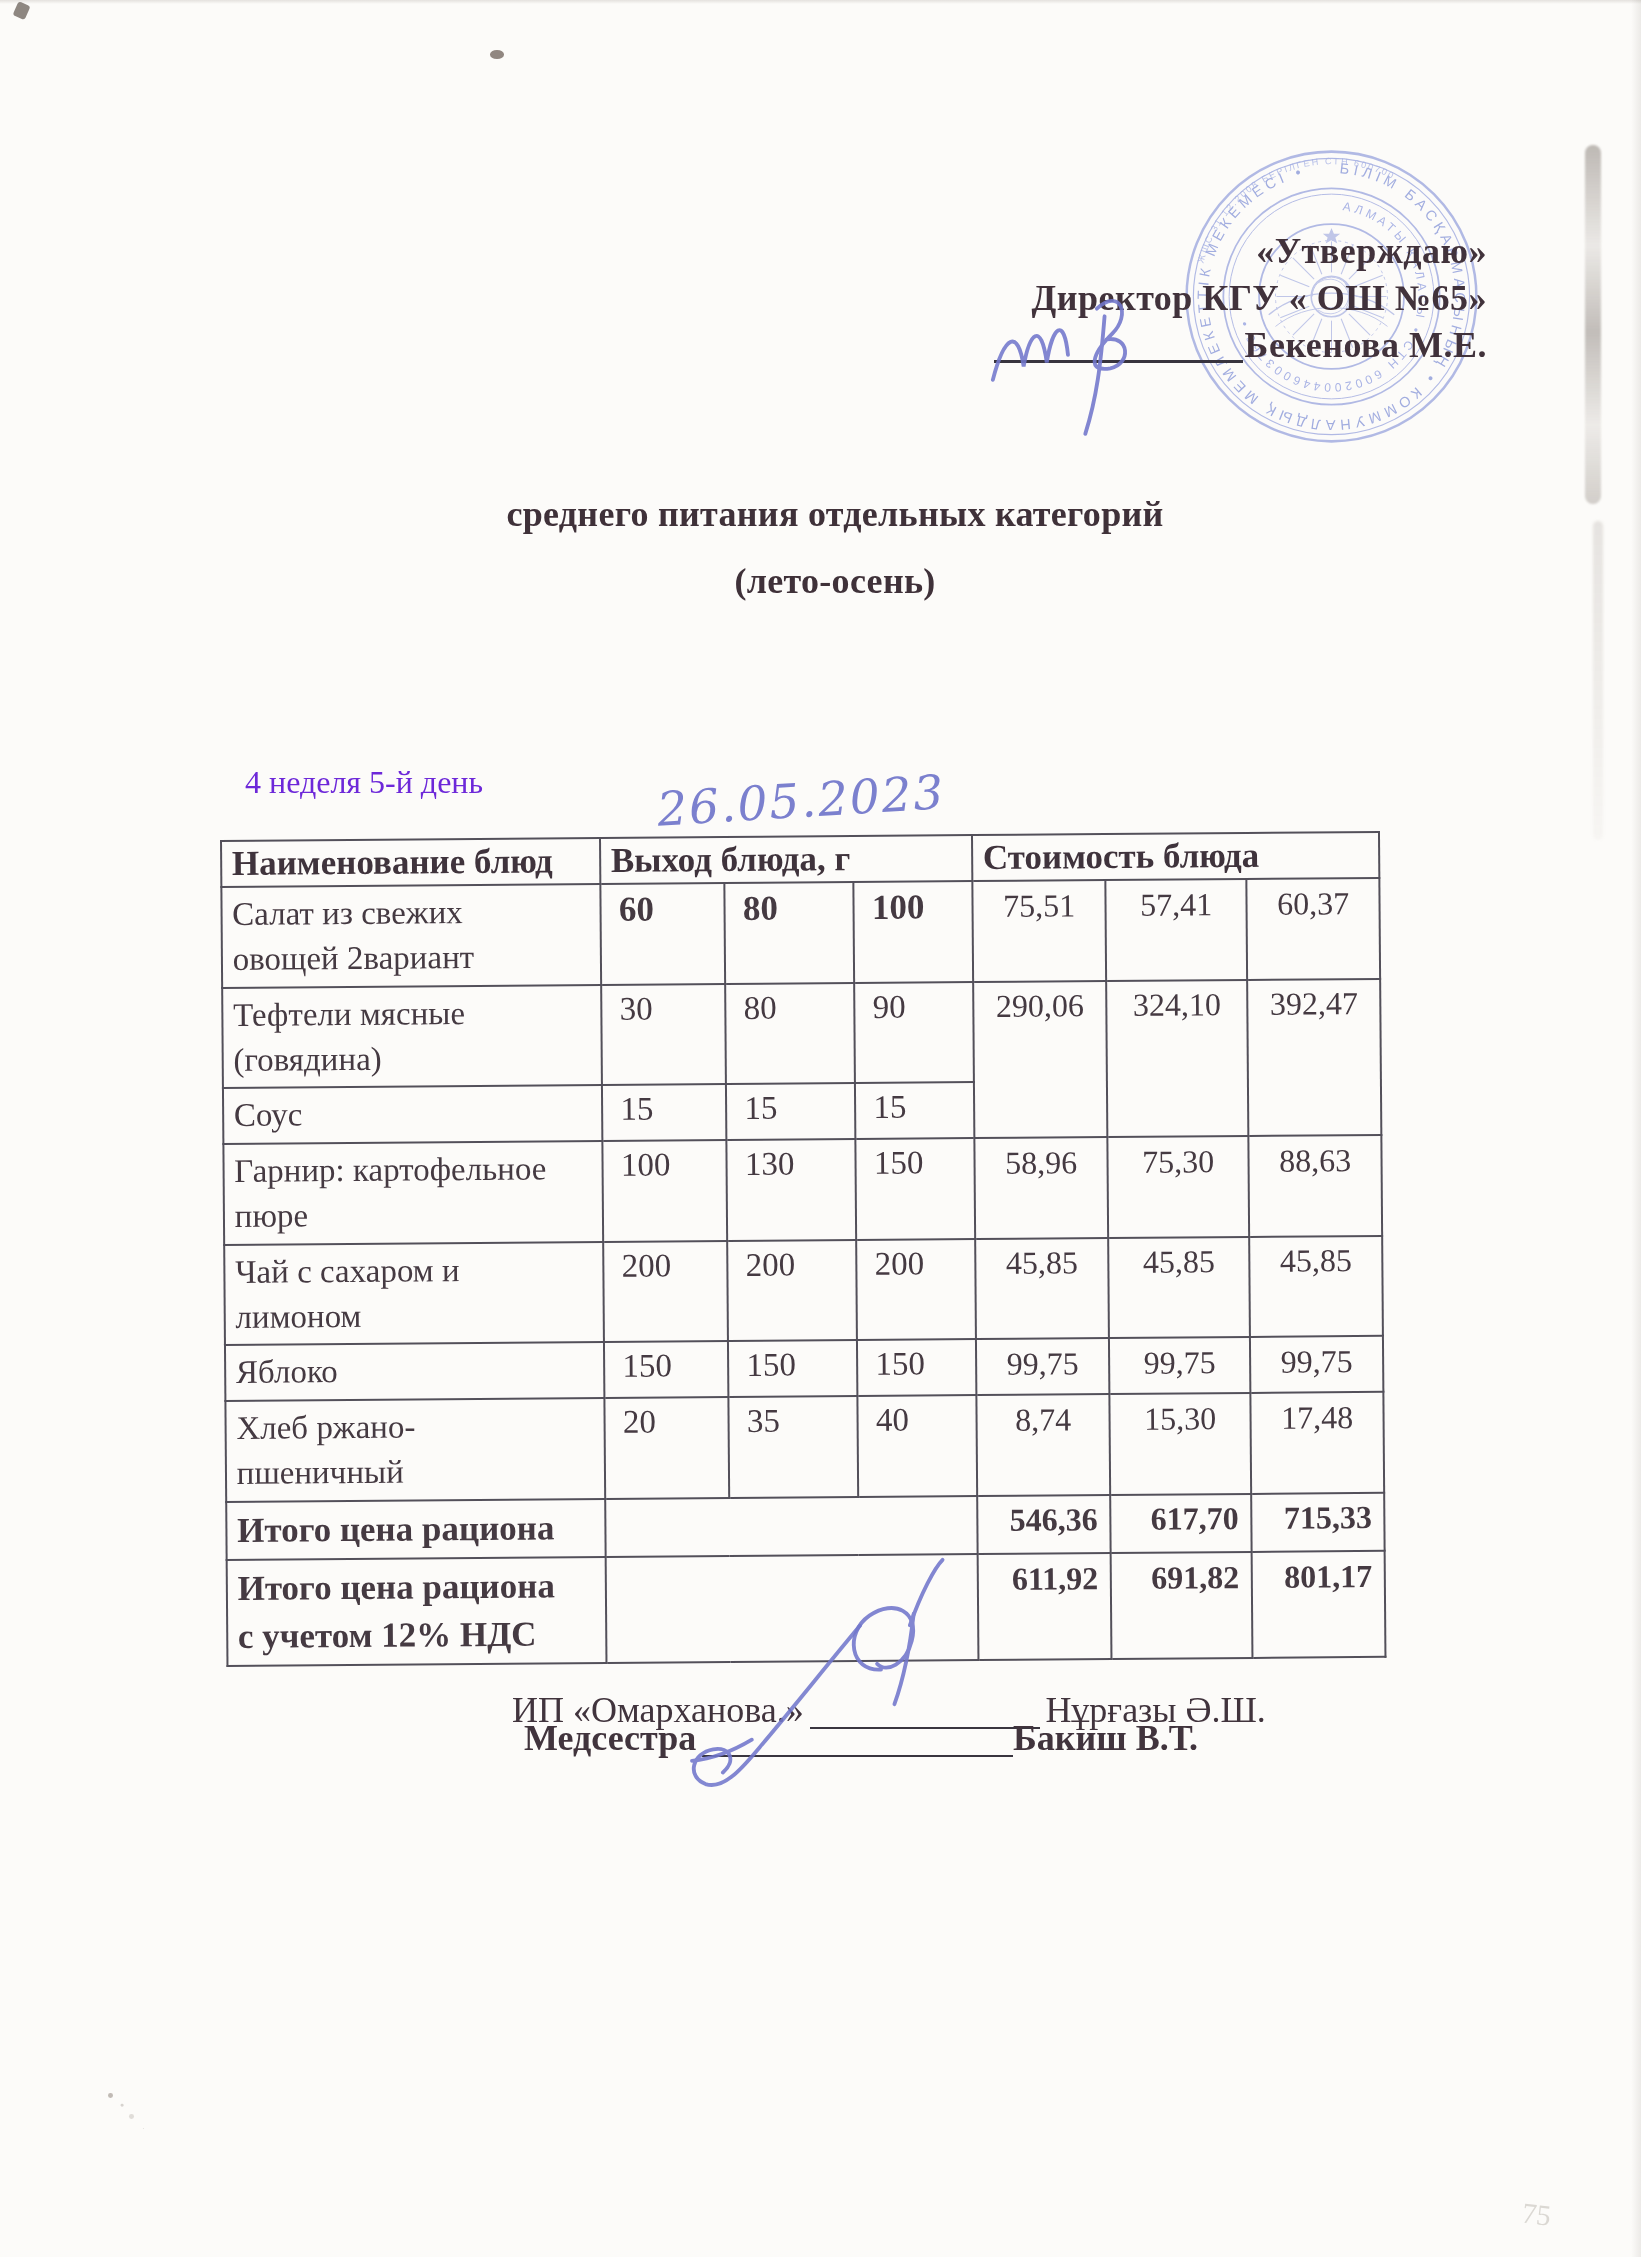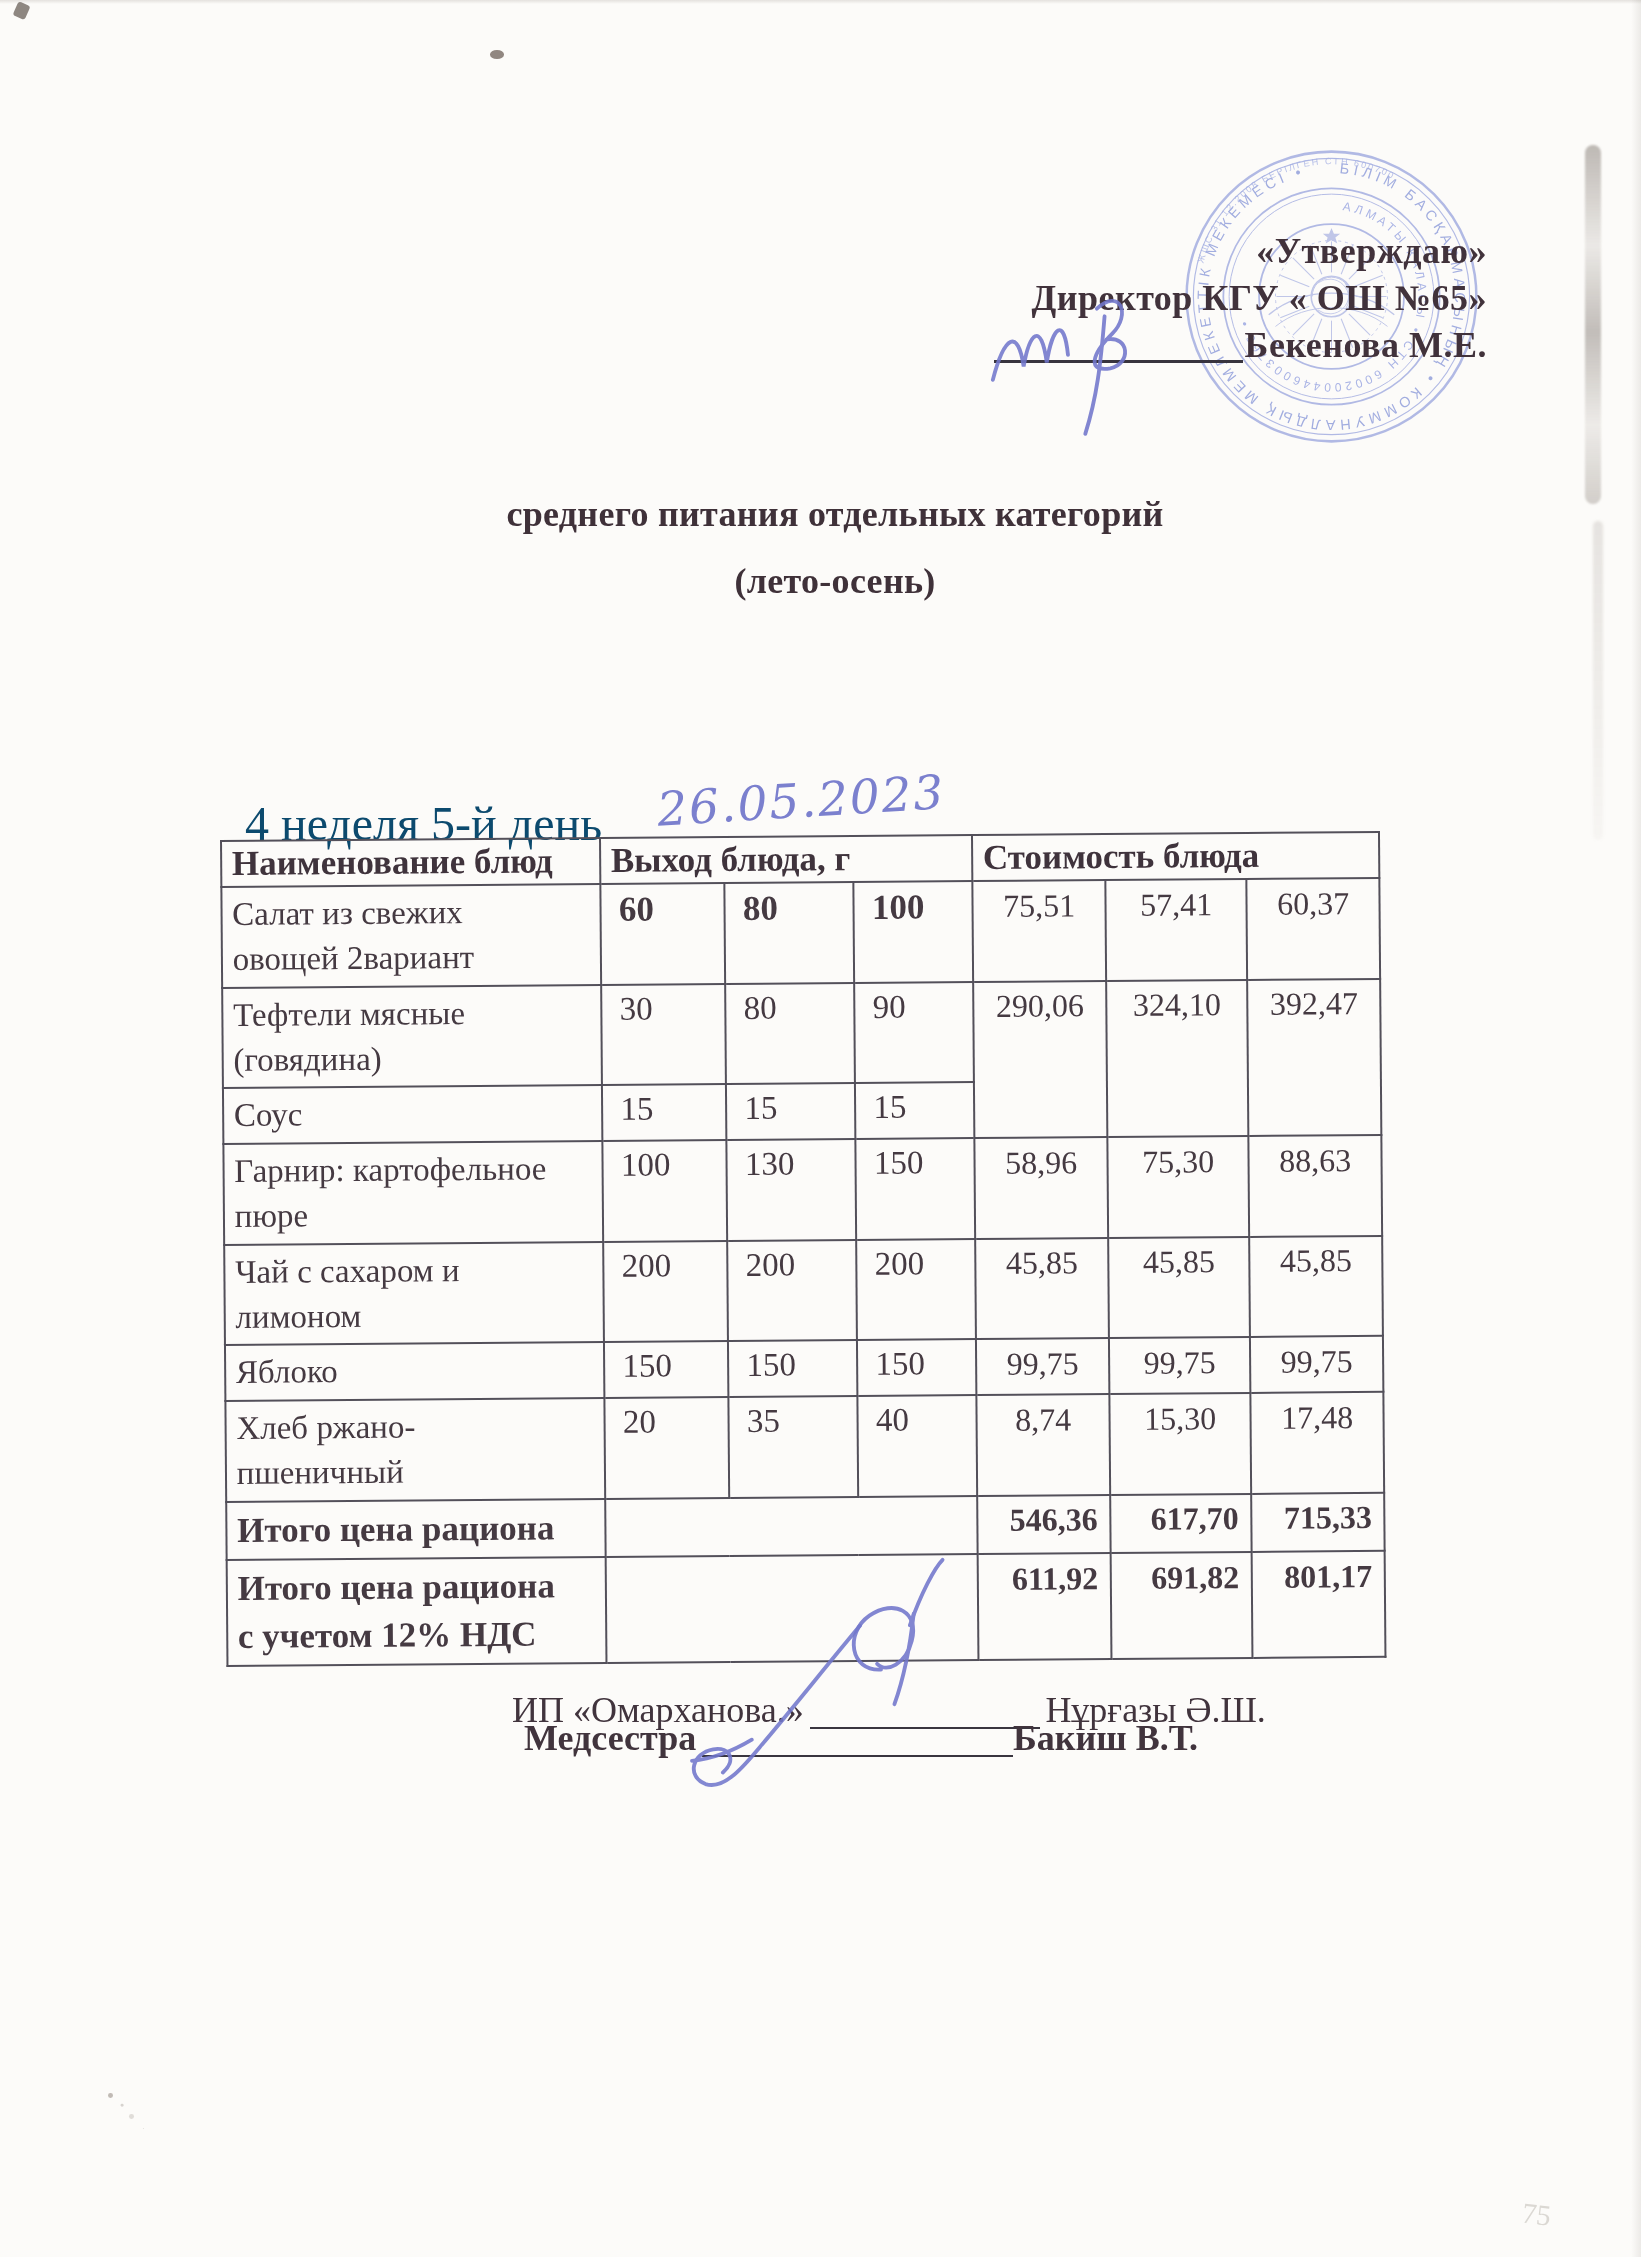--- a/index.html
+++ b/index.html
@@ -39,21 +39,21 @@
   .director-sig{position:absolute;left:977px;top:272px;width:232px;height:183px;}
 
   
   .title{
     position:absolute;top:481px;left:241px;width:1188px;
     text-align:center;font-weight:bold;font-size:36px;line-height:67px;
     color:#3f3139;letter-spacing:0.3px;
   }
 
   
-  .subtitle{position:absolute;top:796px;left:245px;font-size:48px;color:#0c4a6e;}
+  .subtitle{position:absolute;top:764px;left:245px;font-size:32px;color:#6d28d9;}
   .hand-date{
     position:absolute;top:772px;left:657px;width:319px;
     font-family:"DejaVu Serif",serif;font-style:italic;
     font-size:47px;color:#7176cb;letter-spacing:1.9px;
     transform:rotate(-3.5deg);opacity:.92;white-space:nowrap;
   }
 
   
   .doc-table{
     position:absolute;top:840px;left:220px;width:1159px;

